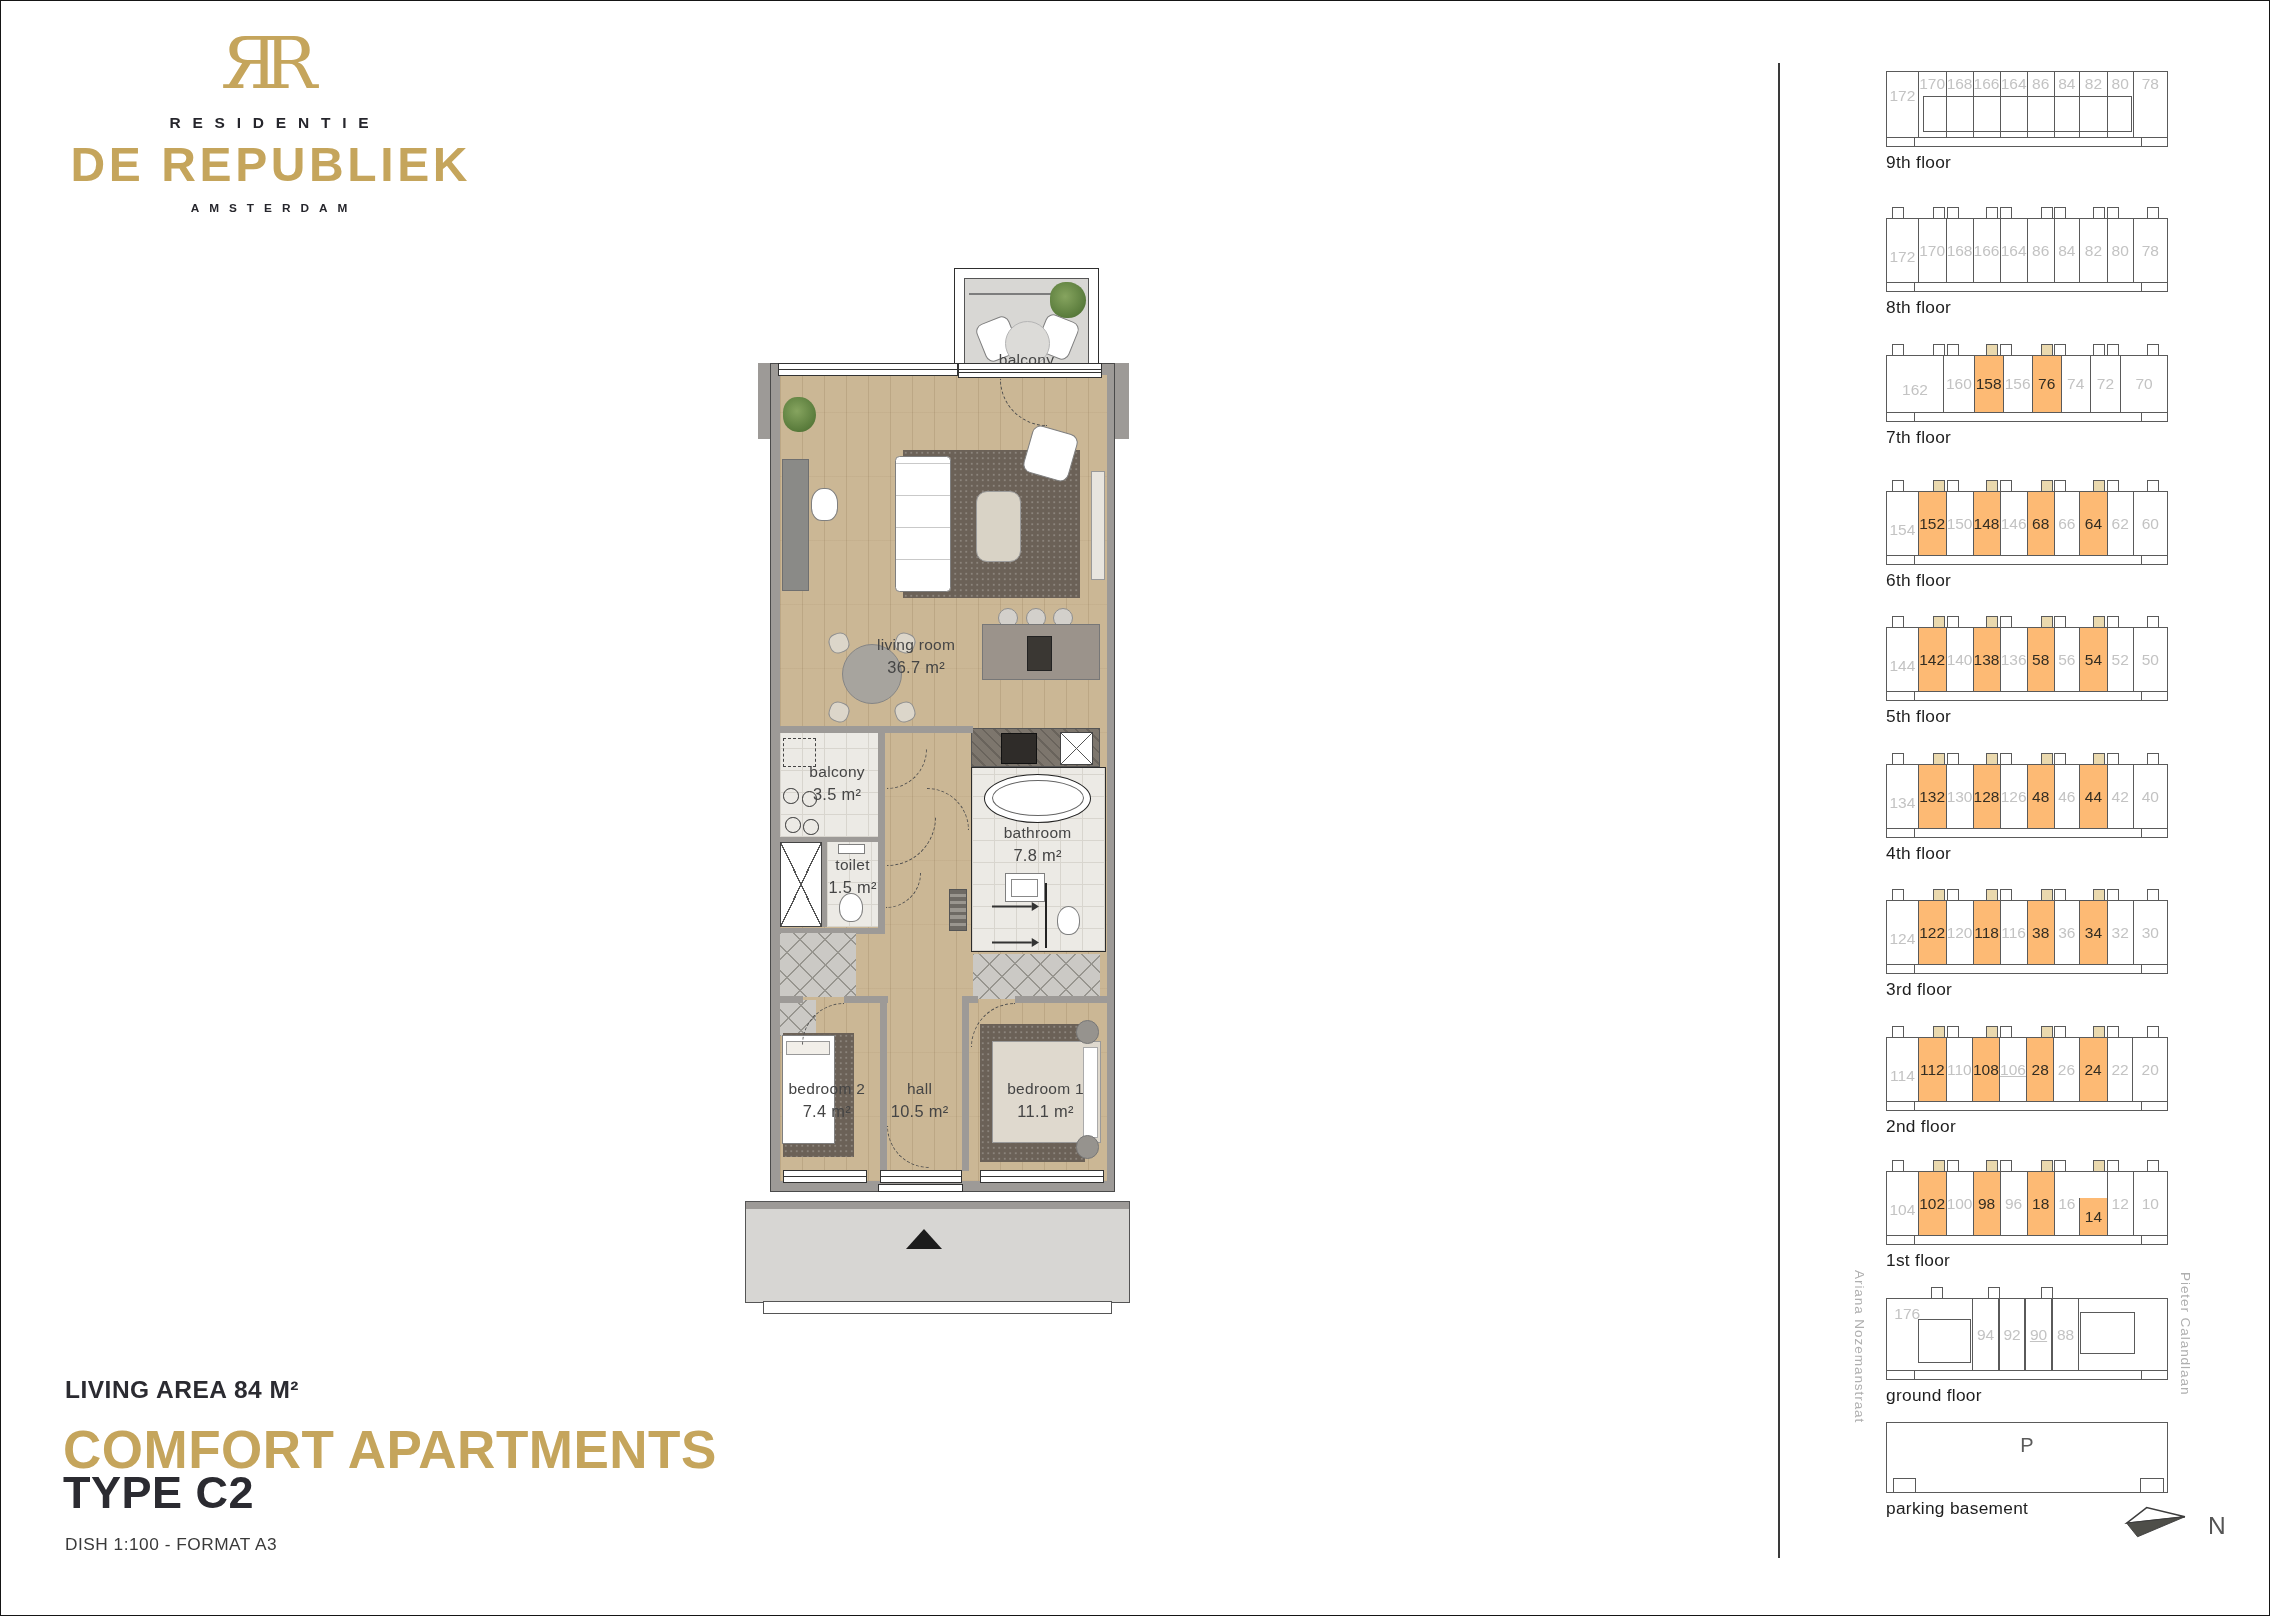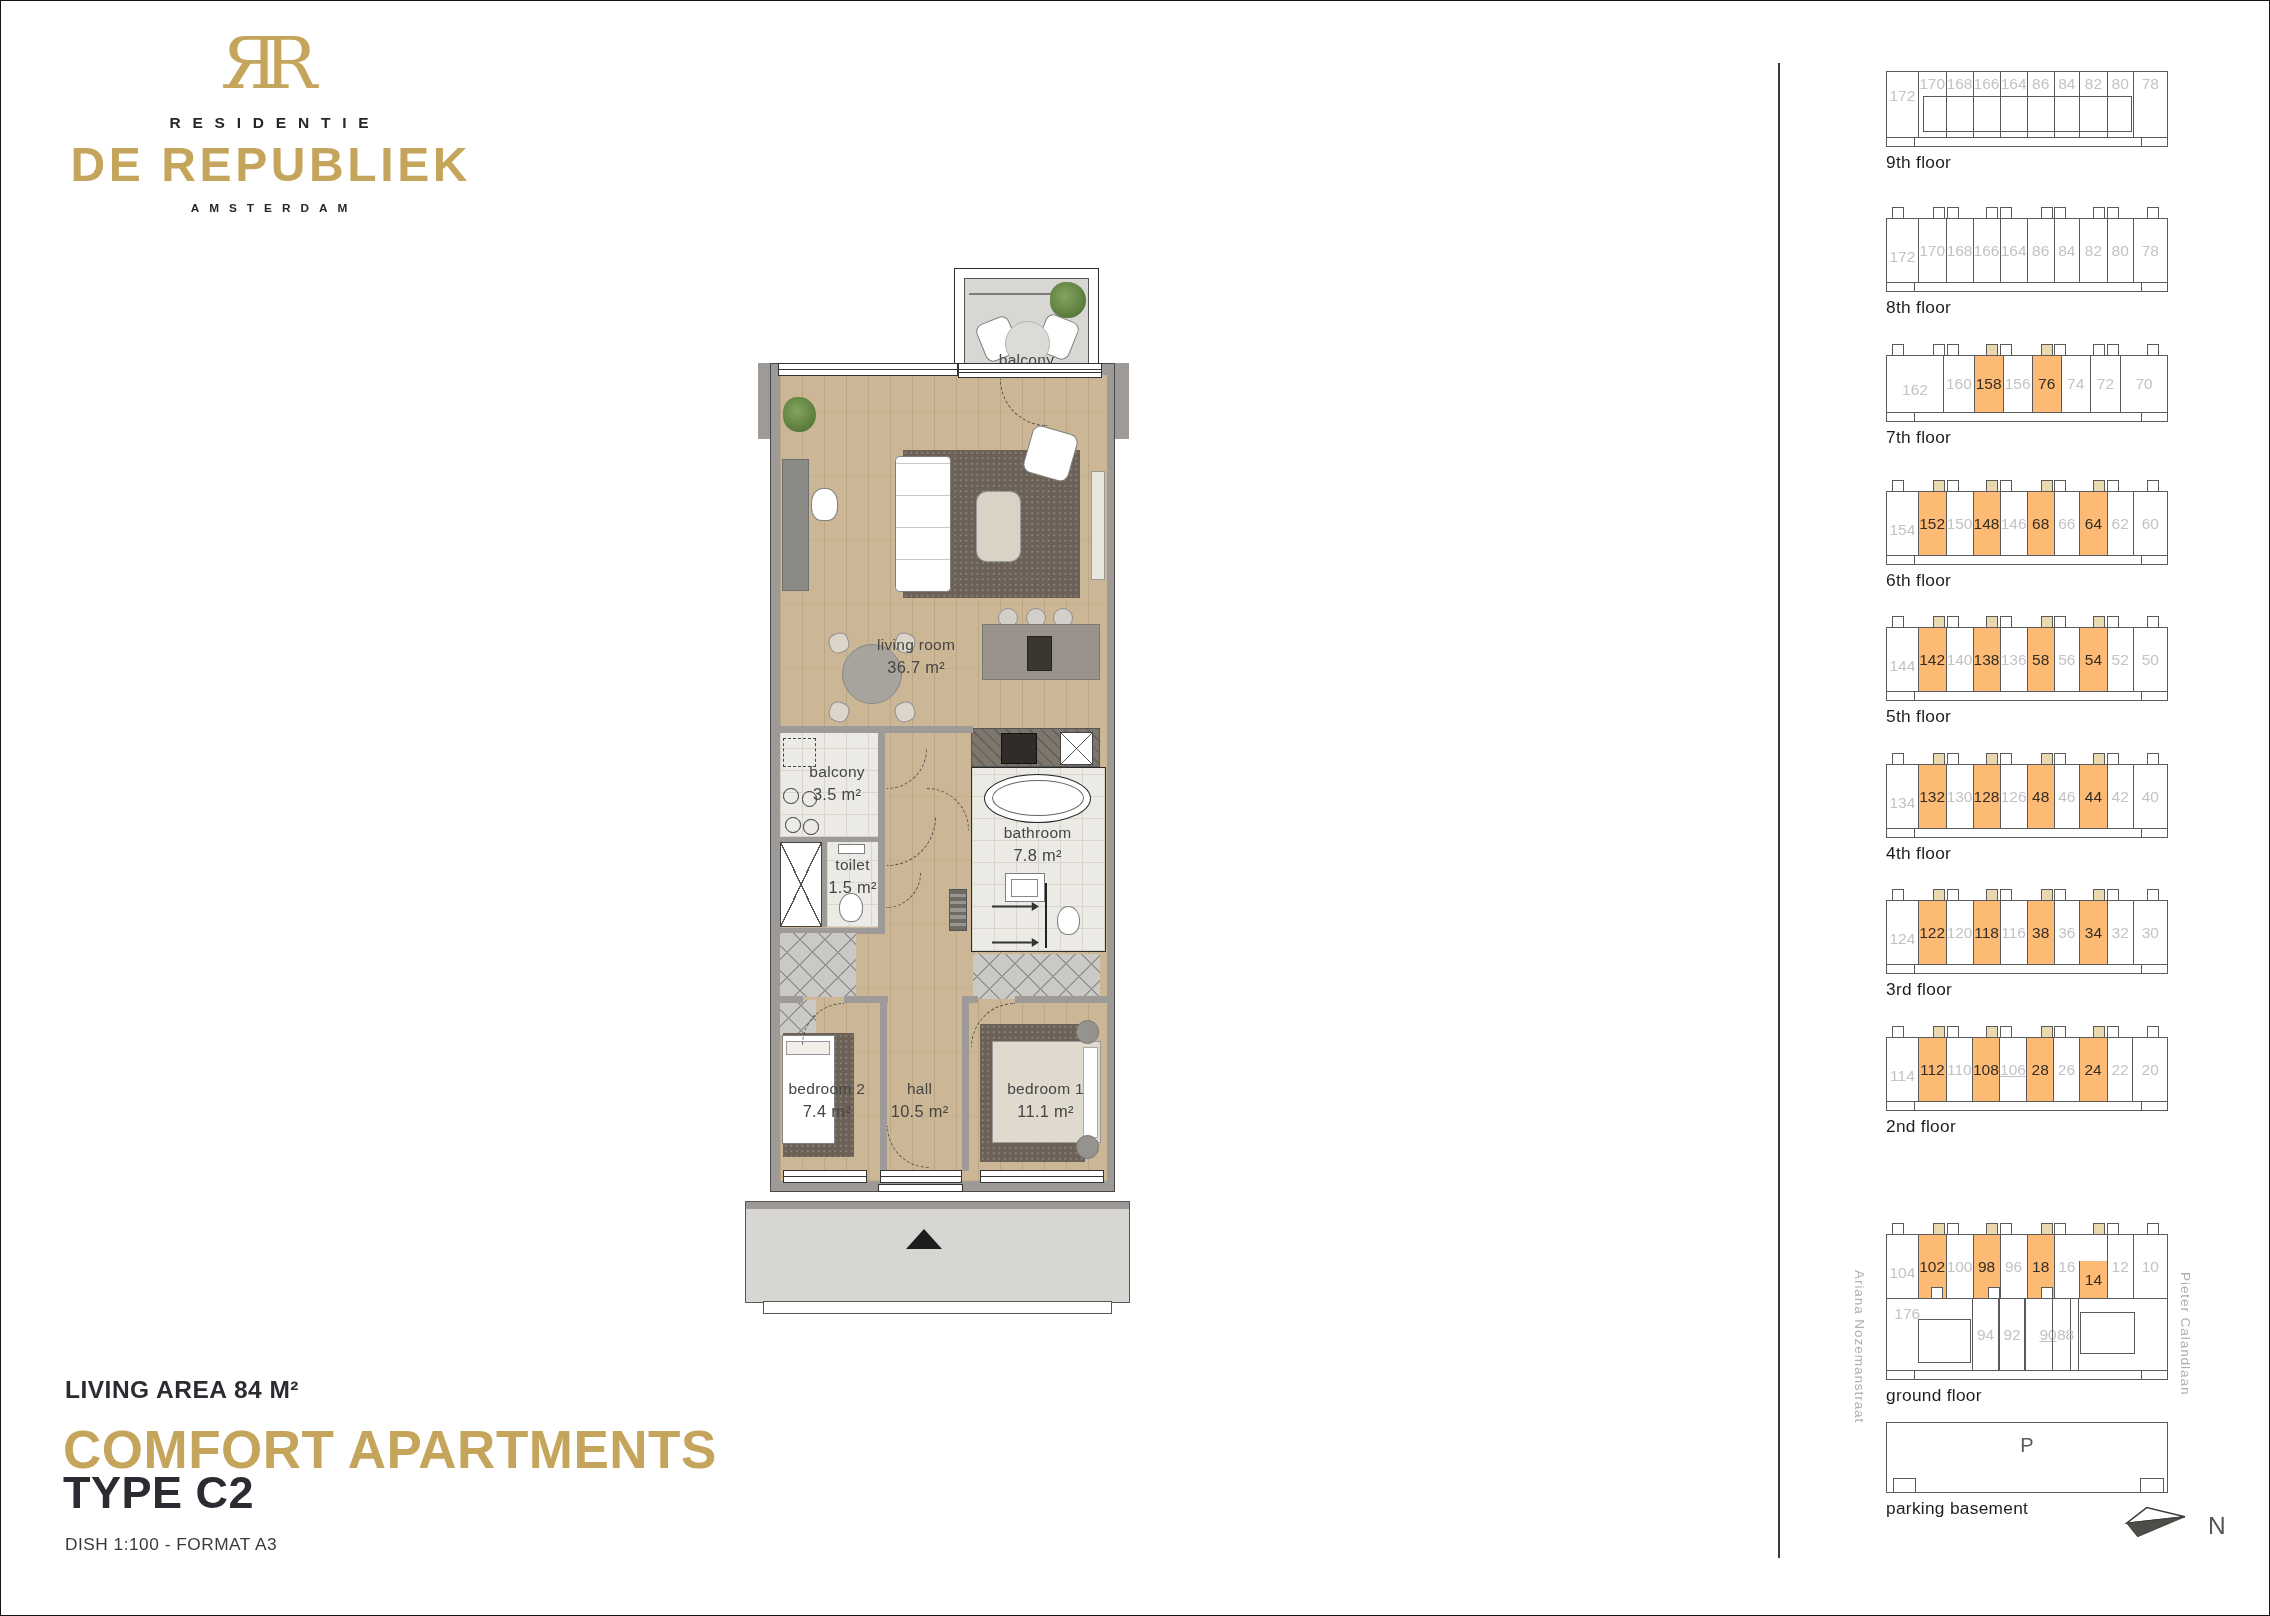--- a/index.html
+++ b/index.html
@@ -488,21 +488,21 @@
           <div class="fl-cell hl" style="flex: 1.03 1 0px;">24</div>
           <div class="fl-cell" style="flex: 0.95 1 0px;">22</div>
           <div class="fl-cell" style="flex: 1.28 1 0px;">20</div>
         </div>
         <div class="fl-band">
           <i style="left: 27px;"></i>
           <i style="left: 254px;"></i>
         </div>
         <div class="fl-label">2nd floor</div>
       </div>
-      <div class="floor" style="top: 1222px;">
+      <div class="floor" style="top: 1159px;">
         <div class="fl-bump" style="left: 6.4px;"></div>
         <div class="fl-bump g" style="left: 47px;"></div>
         <div class="fl-bump" style="left: 61px;"></div>
         <div class="fl-bump g" style="left: 100px;"></div>
         <div class="fl-bump" style="left: 114px;"></div>
         <div class="fl-bump g" style="left: 155px;"></div>
         <div class="fl-bump" style="left: 168px;"></div>
         <div class="fl-bump g" style="left: 207px;"></div>
         <div class="fl-bump" style="left: 221px;"></div>
         <div class="fl-bump" style="left: 261px;"></div>
@@ -527,21 +527,21 @@
       </div>
       <div class="floor" style="top: 1286px;">
         <div class="fl-bump" style="left: 45px;"></div>
         <div class="fl-bump" style="left: 102px;"></div>
         <div class="fl-bump" style="left: 155px;"></div>
         <div style="height: 11px;"></div>
         <div class="fl-rect" style="height: 73px; display: block;">
           <div class="" style="position: absolute; left: 7.3px; top: 5.5px; font-size: 15.5px; color: rgb(195, 195, 195);">176</div>
           <div class="" style="position: absolute; top: 0px; bottom: 0px; display: flex; align-items: center; justify-content: center; font-size: 15.5px; color: rgb(195, 195, 195); border-left: 0.9px solid rgb(90, 90, 90); border-right: 0.9px solid rgb(90, 90, 90); left: 85px; width: 27px;">94</div>
           <div class="" style="position: absolute; top: 0px; bottom: 0px; display: flex; align-items: center; justify-content: center; font-size: 15.5px; color: rgb(195, 195, 195); border-left: 0.9px solid rgb(90, 90, 90); border-right: 0.9px solid rgb(90, 90, 90); left: 112px; width: 26px;">92</div>
-          <div class="" style="position: absolute; top: 0px; bottom: 0px; display: flex; align-items: center; justify-content: center; font-size: 15.5px; color: rgb(195, 195, 195); border-left: 0.9px solid rgb(90, 90, 90); border-right: 0.9px solid rgb(90, 90, 90); left: 138px; width: 46px; text-decoration: underline;">90</div>
+          <div class="" style="position: absolute; top: 0px; bottom: 0px; display: flex; align-items: center; justify-content: center; font-size: 15.5px; color: rgb(195, 195, 195); border-left: 0.9px solid rgb(90, 90, 90); border-right: 0.9px solid rgb(90, 90, 90); left: 138px; width: 27px; text-decoration: underline;">90</div>
           <div class="" style="position: absolute; top: 0px; bottom: 0px; display: flex; align-items: center; justify-content: center; font-size: 15.5px; color: rgb(195, 195, 195); border-left: 0.9px solid rgb(90, 90, 90); border-right: 0.9px solid rgb(90, 90, 90); left: 165px; width: 27px;">88</div>
           <div class="" style="position: absolute; border: 0.9px solid rgb(90, 90, 90); left: 31px; top: 20px; width: 53px; height: 44px;"></div>
           <div class="" style="position: absolute; border: 0.9px solid rgb(90, 90, 90); left: 193px; top: 12.7px; width: 55px; height: 42px;"></div>
         </div>
         <div class="fl-band">
           <i style="left: 27px;"></i>
           <i style="left: 254px;"></i>
         </div>
         <div class="fl-label">ground floor</div>
       </div>

